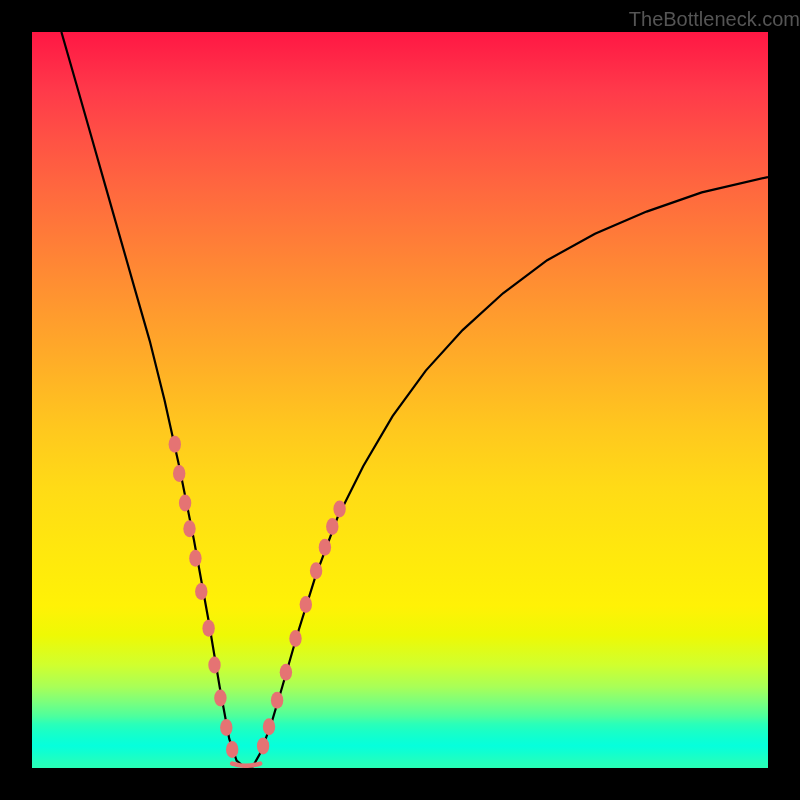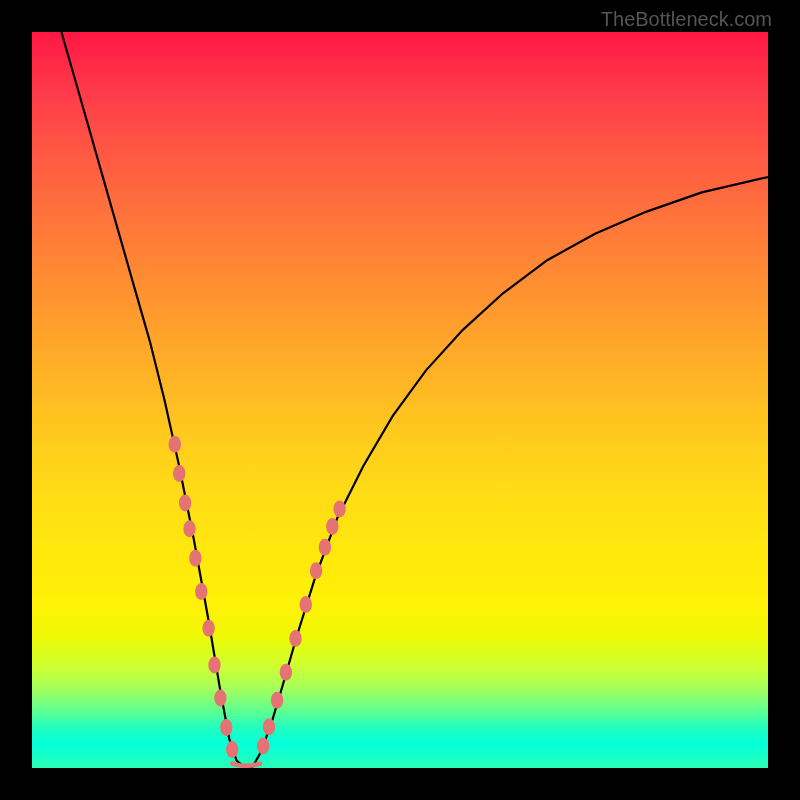--- a/index.html
+++ b/index.html
@@ -7,21 +7,21 @@
       width: 800px;
       height: 800px;
       background: #000000;
       position: relative;
       overflow: hidden;
       font-family: Arial, sans-serif;
     }
     .watermark {
       position: absolute;
       top: 8px;
-      right: 28px;
+      right: 0;
       color: #555555;
       font-size: 20px;
       font-weight: normal;
       z-index: 10;
     }
     .plot-area {
       position: absolute;
       top: 32px;
       left: 32px;
       width: 736px;

